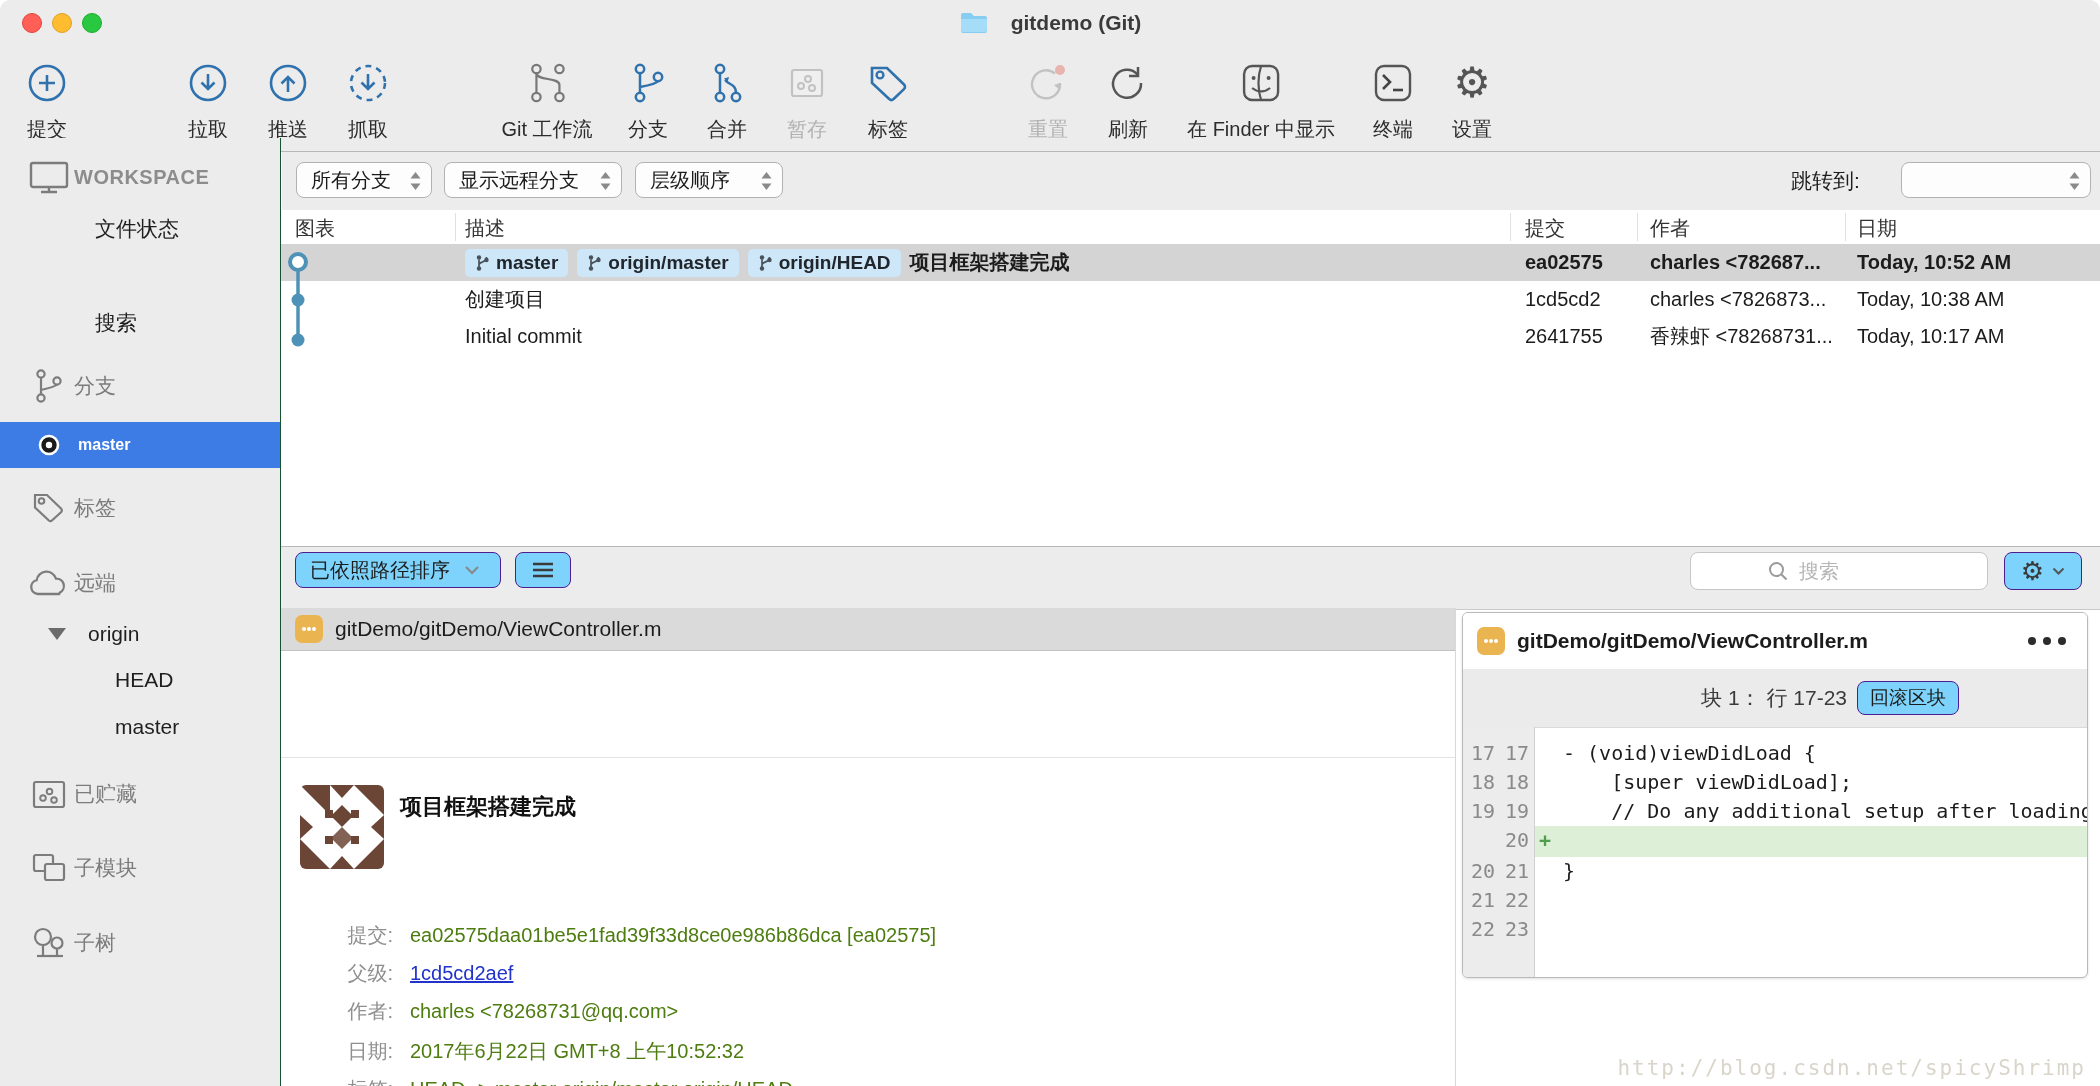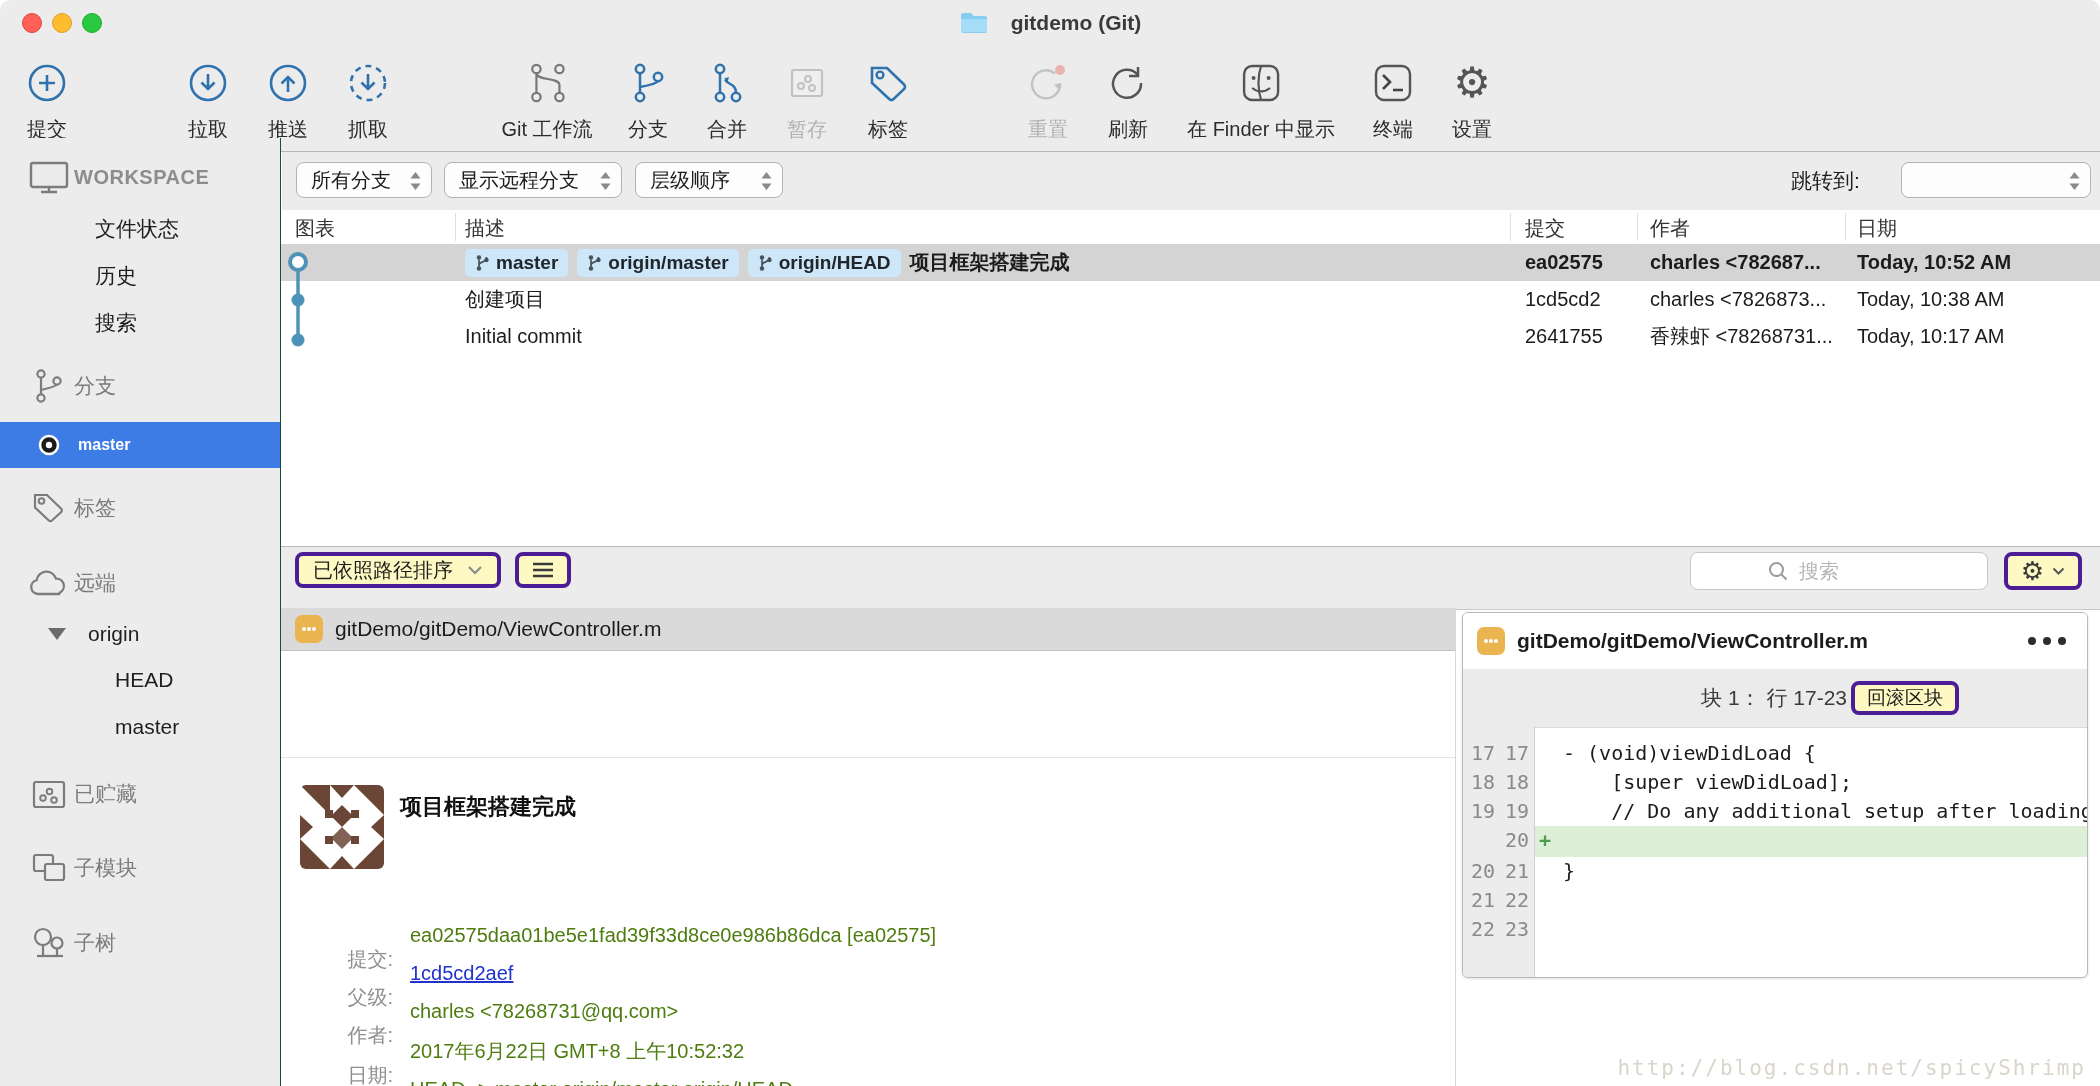--- a/index.html
+++ b/index.html
@@ -42,33 +42,33 @@
   
   .thead{position:absolute;left:281px;top:210px;right:0;height:34px;background:#fff;border-bottom:1px solid #dcdcdc;}
   .th{position:absolute;top:5px;font-size:20px;color:#333;}
   .colsep{position:absolute;top:3px;bottom:3px;width:1px;background:#e0e0e0;}
   .crow{position:absolute;left:281px;right:0;height:37px;display:flex;align-items:center;font-size:20px;}
   .crow.sel{background:#d4d4d4;font-weight:700;}
   .cell{position:absolute;white-space:nowrap;overflow:hidden;}
   .badge{display:inline-flex;align-items:center;gap:6px;height:28px;padding:0 10px;border-radius:5px;background:#cde7f8;color:#21262c;font-size:19px;font-weight:600;margin-right:9px;}
   
   .sortbar{position:absolute;left:281px;top:546px;right:0;height:62px;background:#ececec;border-top:1px solid #b9b9b9;border-bottom:1px solid #c9c9c9;}
-  .macbtn{position:absolute;background:#fef9c3;border:4px solid #4c1d95;border-radius:8px;display:flex;align-items:center;justify-content:center;box-sizing:border-box;}
+  .macbtn{position:absolute;background:#7dd3fc;border:1px solid #4c1d95;border-radius:8px;display:flex;align-items:center;justify-content:center;box-sizing:border-box;}
   .searchbox{position:absolute;left:1409px;top:5px;width:298px;height:38px;background:#fff;border:1px solid #c6c6c6;border-radius:8px;display:flex;align-items:center;justify-content:center;gap:8px;box-sizing:border-box;}
   .searchbox input{border:none;outline:none;font-size:20px;color:#333;width:110px;text-align:left;background:transparent;font-family:inherit;}
   .searchbox input::placeholder{color:#b5b5b5;}
   
   .leftpane{position:absolute;left:281px;top:608px;width:1174px;bottom:0;background:#fff;border-right:1px solid #d8d8d8;}
   .fileheader{position:absolute;left:0;top:0;right:0;height:42px;background:#dadada;border-bottom:1px solid #c2c2c2;display:flex;align-items:center;}
   .modbadge{width:28px;height:28px;border-radius:7px;background:#eab550;display:flex;align-items:center;justify-content:center;margin-left:14px;margin-right:12px;flex:none;}
   .fname{font-size:21px;color:#1c1c1c;}
   .hsep{position:absolute;left:0;right:0;top:149px;height:1px;background:#e4e4e4;}
   .avatar{position:absolute;left:19px;top:177px;width:84px;height:84px;border-radius:6px;overflow:hidden;}
   .dtitle{position:absolute;left:119px;top:184px;font-size:22px;font-weight:700;color:#111;}
-  .f-label{position:absolute;left:0;width:112px;text-align:right;font-size:20px;color:#8f8f8f;line-height:30px;margin-top:24px;}
+  .f-label{position:absolute;left:0;width:112px;text-align:right;font-size:20px;color:#8f8f8f;line-height:30px;}
   .f-value{position:absolute;left:129px;font-size:20px;color:#4d7c0f;line-height:30px;white-space:nowrap;}
   .f-link{color:#2233cc;text-decoration:underline;cursor:pointer;}
   
   .diffpanel{position:absolute;left:1462px;top:612px;width:626px;height:366px;background:#fff;border:1px solid #b9b9b9;border-radius:6px;box-sizing:border-box;overflow:hidden;box-shadow:0 1px 3px rgba(0,0,0,.12);}
   .dheader{position:absolute;left:0;top:0;right:0;height:56px;background:#fff;border-bottom:1px solid #d2d2d2;display:flex;align-items:center;}
   .dname{font-size:21px;font-weight:700;color:#1c1c1c;}
   .hunkbar{position:absolute;left:0;top:56px;right:0;height:58px;background:#ebebeb;border-bottom:1px solid #dadada;}
   .hunklabel{position:absolute;right:240px;top:0;height:58px;display:flex;align-items:center;font-size:21px;color:#3a3a3a;white-space:nowrap;}
   .rollback{position:absolute;right:128px;top:12px;height:34px;padding:0 12px;font-size:19px;margin-left:40px;}
   .gutterbg{position:absolute;left:0;top:114px;bottom:0;width:71px;background:#ececec;border-right:1px solid #d0d0d0;}
@@ -255,23 +255,20 @@
       <span class="sicon">
           <svg width="46" height="40">
             <rect x="5" y="6" width="36" height="24" rx="2" fill="none" stroke="#7c7c7c" stroke-width="2.4"></rect>
             <path d="M23 30v5M15 35h16" stroke="#7c7c7c" stroke-width="2.4"></path>
           </svg>
         </span>
       <span class="shead">WORKSPACE</span>
     </div>
     <div class="srow indent1" style="top:70px">
         <span class="sitem">文件状态</span>
-      </div>
-    <div class="srow indent1" style="top:117px">
-        <span class="sitem">历史</span>
       </div>
     <div class="srow indent1" style="top:164px">
         <span class="sitem">搜索</span>
       </div>
 
     <div class="srow" style="top:227px">
       <span class="sicon">
           <svg width="36" height="40">
             <g stroke="#7c7c7c" stroke-width="2.2" fill="none">
               <circle cx="10" cy="8" r="3.6"></circle>

